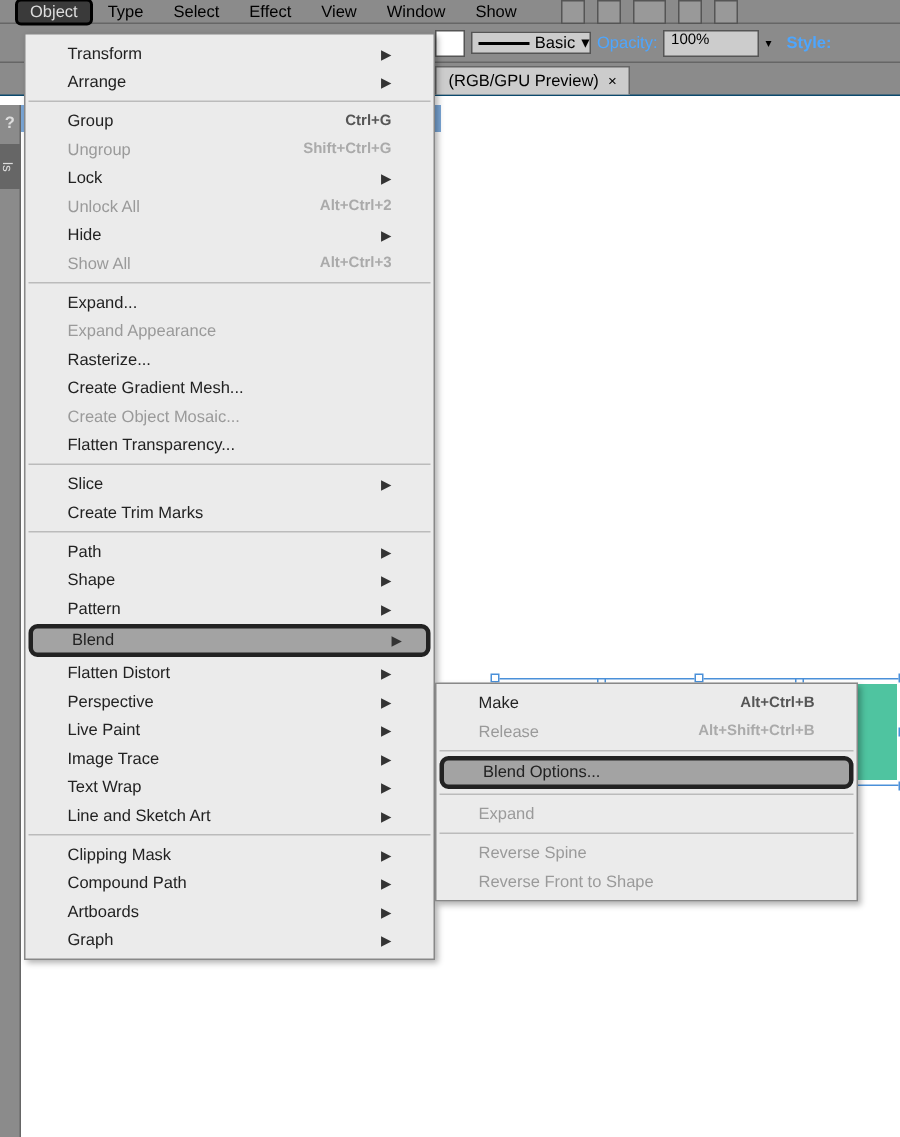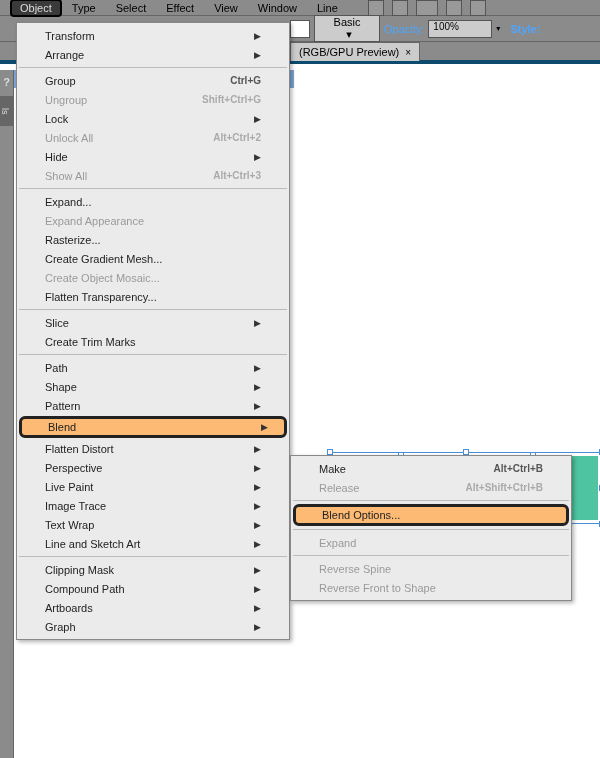--- a/index.html
+++ b/index.html
@@ -6,25 +6,25 @@
   body { background: #fff; width: 600px; height: 758px; overflow: hidden; position: relative; }
   
   .menubar { background: #8b8b8b; height: 16px; display: flex; align-items: center; padding-left: 10px; color: #000; border-bottom: 1px solid #666; }
   .menubar-item { padding: 3px 10px; cursor: default; }
   .menubar-item.active { background: #3a3a3a; color: #ddd; border: 2px solid #000; border-radius: 4px; padding: 1px 8px; }
   .menubar-icons { display: flex; gap: 8px; margin-left: 20px; align-items: center; }
   .tb-icon { width: 16px; height: 16px; border: 1px solid #555; background: #999; }
   
   .controlbar { background: #8b8b8b; height: 26px; display: flex; align-items: center; border-bottom: 1px solid #666; padding-left: 290px; gap: 4px; }
   .controlbar select, .controlbar .dd { background: #ccc; border: 1px solid #555; height: 18px; font-size: 10px; padding: 0 4px; }
-  .controlbar .stroke-dd { width: 66px; display: flex; align-items: center; background: #ccc; border: 1px solid #555; flex-direction: column; }
+  .controlbar .stroke-dd { width: 80px; display: flex; align-items: center; background: #ccc; border: 1px solid #555; }
   .controlbar .opacity-label { color: #4da6ff; font-size: 11px; }
   .controlbar .opacity-dd { width: 64px; }
   
-  .tabbar { background: #8b8b8b; height: 22px; display: flex; align-items: flex-start; border-bottom: 4px solid #0c4a6e; padding-left: 290px; }
+  .tabbar { background: #8b8b8b; height: 22px; display: flex; align-items: flex-end; border-bottom: 1px solid #0c4a6e; padding-left: 290px; }
   .tab { background: #ccc; border: 1px solid #666; border-bottom: none; padding: 3px 8px; display: flex; align-items: center; gap: 6px; }
   .tab .close { font-size: 10px; }
   
   .bluebar { background: #7aa6d6; height: 18px; position: absolute; top: 70px; left: 0; right: 306px; }
   
   .left-strip { position: absolute; left: 0; top: 70px; width: 14px; bottom: 0; background: #8b8b8b; border-right: 1px solid #666; }
   .left-strip .qm { color: #ddd; text-align: center; margin-top: 6px; font-weight: bold; }
   
   .side-strip { position: absolute; left: 0; top: 96px; width: 14px; height: 30px; background: #666; writing-mode: vertical-lr; color: #ddd; font-size: 9px; text-align: center; }
   
@@ -38,36 +38,36 @@
   .anchor { position: absolute; width: 4px; height: 4px; background: #4a90d9; }
   
   
   .dropdown { position: absolute; left: 16px; top: 22px; width: 274px; background: #ebebeb; border: 1px solid #888; box-shadow: 2px 2px 4px rgba(0,0,0,0.3); z-index: 10; padding: 3px 0; }
   .menu-item { display: flex; align-items: center; justify-content: space-between; padding: 3px 28px 3px 28px; color: #222; cursor: default; min-height: 19px; }
   .menu-item.disabled { color: #9a9a9a; }
   .menu-item .shortcut { color: #555; font-size: 10px; font-weight: bold; }
   .menu-item.disabled .shortcut { color: #aaa; }
   .menu-item .arrow { font-size: 9px; color: #333; }
   .menu-sep { height: 1px; background: #bbb; margin: 3px 2px; }
-  .menu-item.hl { background: #fdba74; }
+  .menu-item.hl { background: #a3a3a3; }
   .menu-item.boxed { border: 3px solid #222; border-radius: 6px; margin: 1px 2px; padding: 2px 16px 2px 26px; }
   
   .submenu { position: absolute; left: 290px; top: 455px; width: 282px; background: #ebebeb; border: 1px solid #888; box-shadow: 2px 2px 4px rgba(0,0,0,0.3); z-index: 11; padding: 3px 0; }
 </style>
 </head>
 <body>
 
 <div class="menubar">
   <div class="menubar-item active">Object</div>
   <div class="menubar-item">Type</div>
   <div class="menubar-item">Select</div>
   <div class="menubar-item">Effect</div>
   <div class="menubar-item">View</div>
   <div class="menubar-item">Window</div>
-  <div class="menubar-item">Line</div>
+  <div class="menubar-item">Show</div>
   <div class="menubar-icons">
     <div class="tb-icon"></div>
     <div class="tb-icon"></div>
     <div class="tb-icon" style="width:22px"></div>
     <div class="tb-icon"></div>
     <div class="tb-icon"></div>
   </div>
 </div>
 
 <div class="controlbar">

